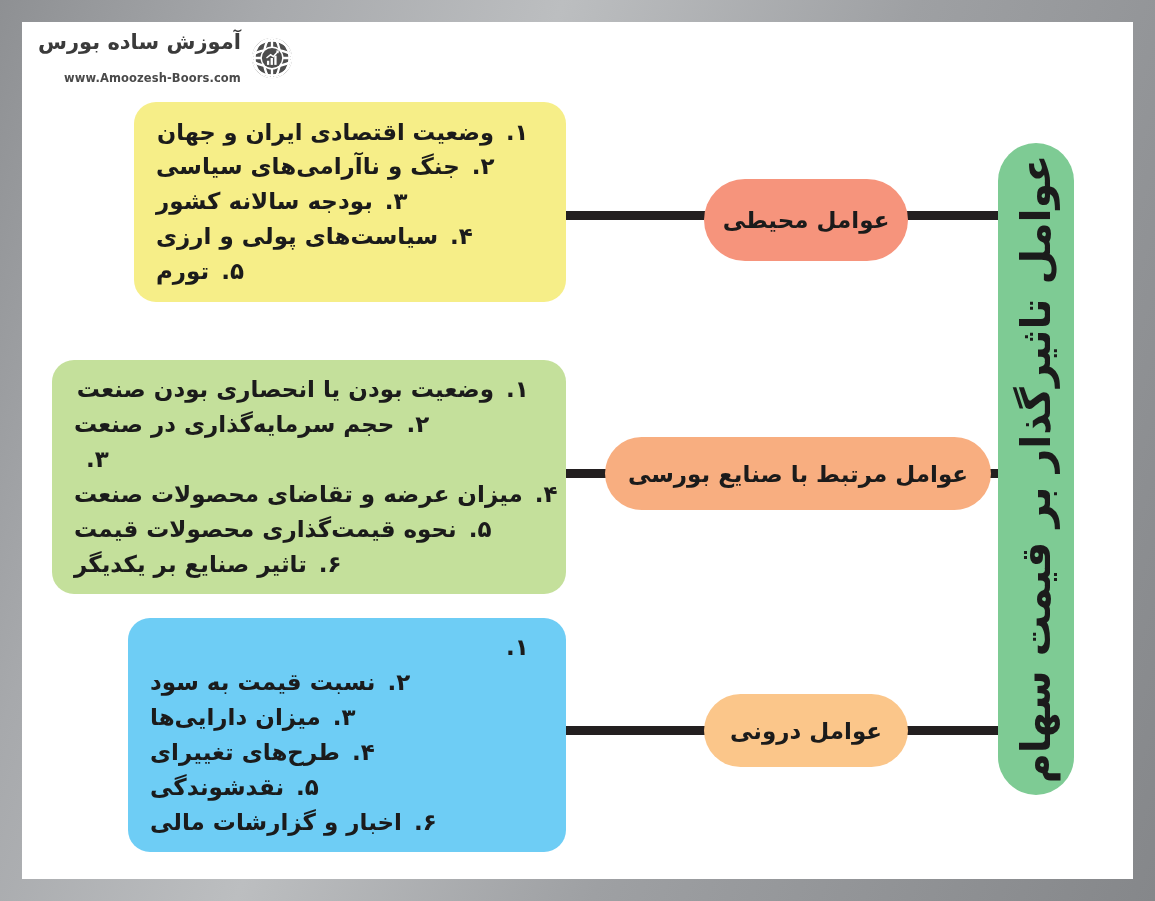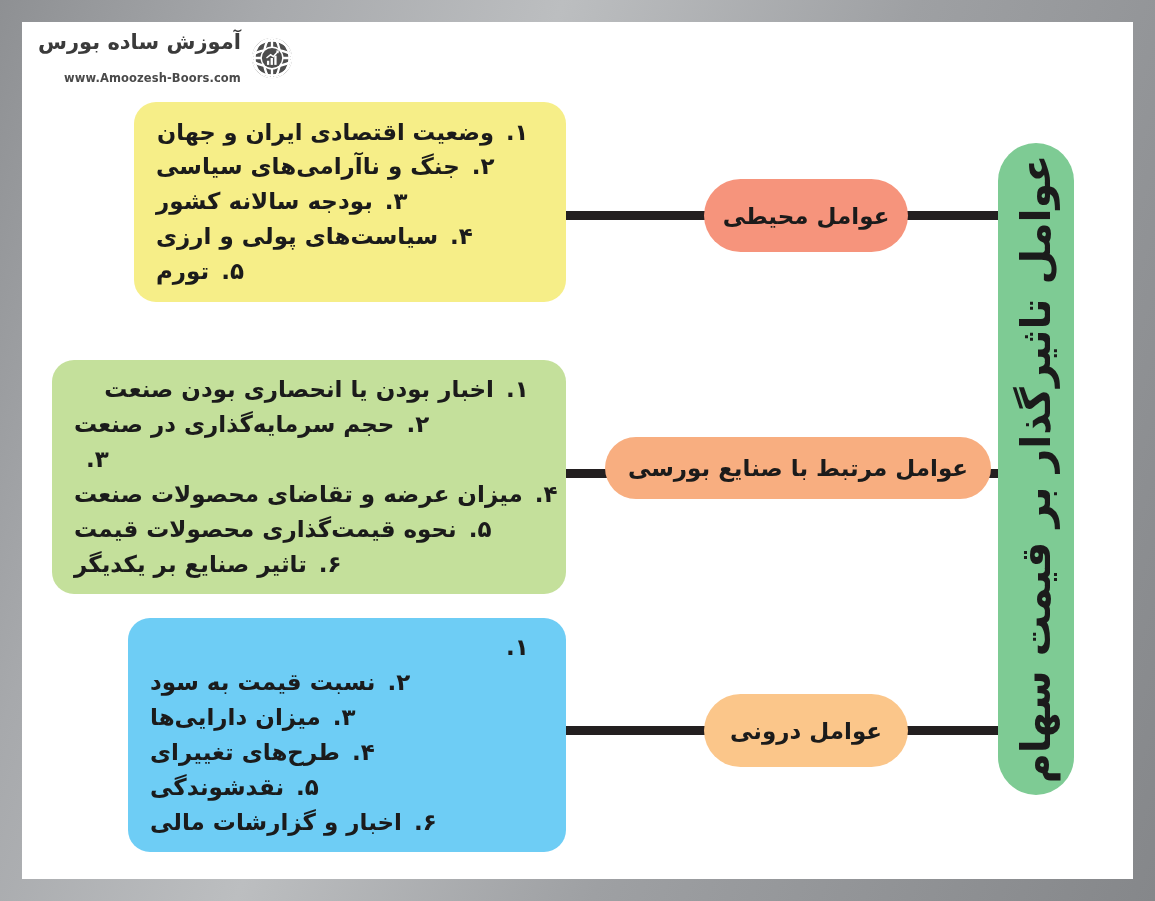--- a/index.html
+++ b/index.html
@@ -150,27 +150,27 @@
     font-weight: 700;
     font-size: 23px;
     white-space: nowrap;
     box-sizing: border-box;
     direction: rtl;
   }
   #pill-env {
     left: 682px;
     top: 157px;
     width: 204px;
-    height: 73px;
+    height: 82px;
   }
   #pill-ind {
     left: 583px;
     top: 415px;
     width: 386px;
-    height: 62px;
+    height: 73px;
   }
   #pill-int {
     left: 682px;
     top: 672px;
     width: 204px;
     height: 73px;
   }
 
   
   .connector {
@@ -278,21 +278,21 @@
           <span class="num">۵.</span>
           <span class="txt">تورم</span>
         </li>
       </ol>
     </div>
 
     <div class="listbox" id="box-green" style="background: rgb(196, 224, 155);">
       <ol>
         <li>
           <span class="num">۱.</span>
-          <span class="txt">اخبار بودن یا انحصاری بودن صنعت</span>
+          <span class="txt">وضعیت بودن یا انحصاری بودن صنعت</span>
         </li>
         <li>
           <span class="num">۲.</span>
           <span class="txt">حجم سرمایه‌گذاری در صنعت</span>
         </li>
         <li>
           <span class="num">۳.</span>
         </li>
         <li>
           <span class="num">۴.</span>

